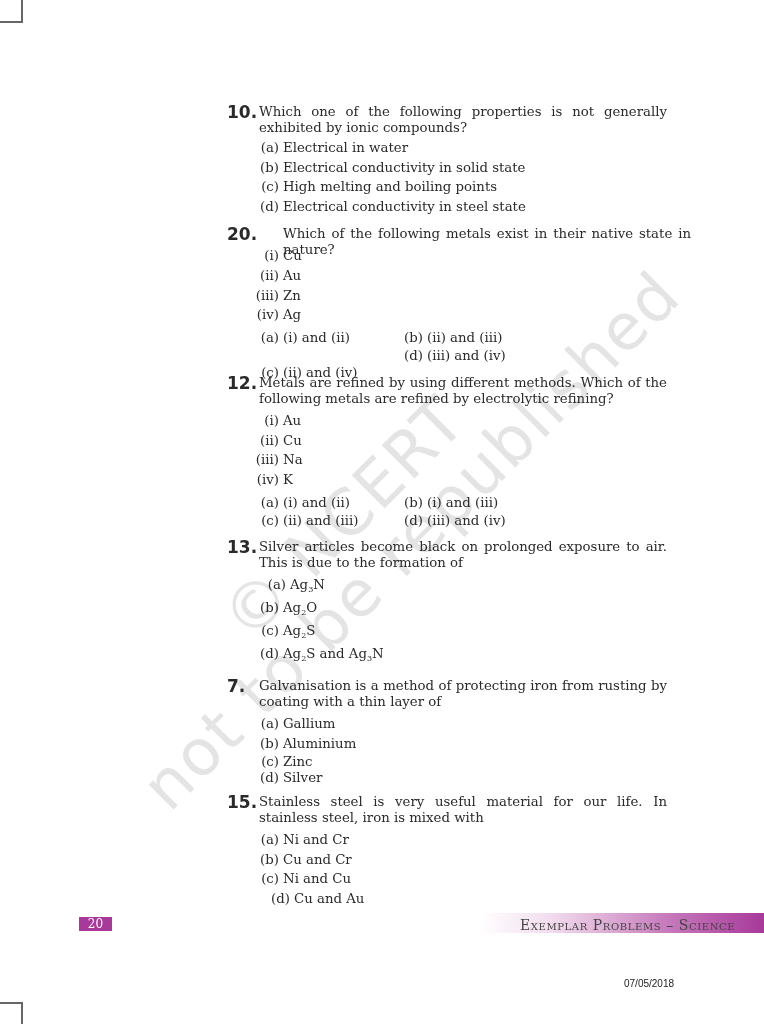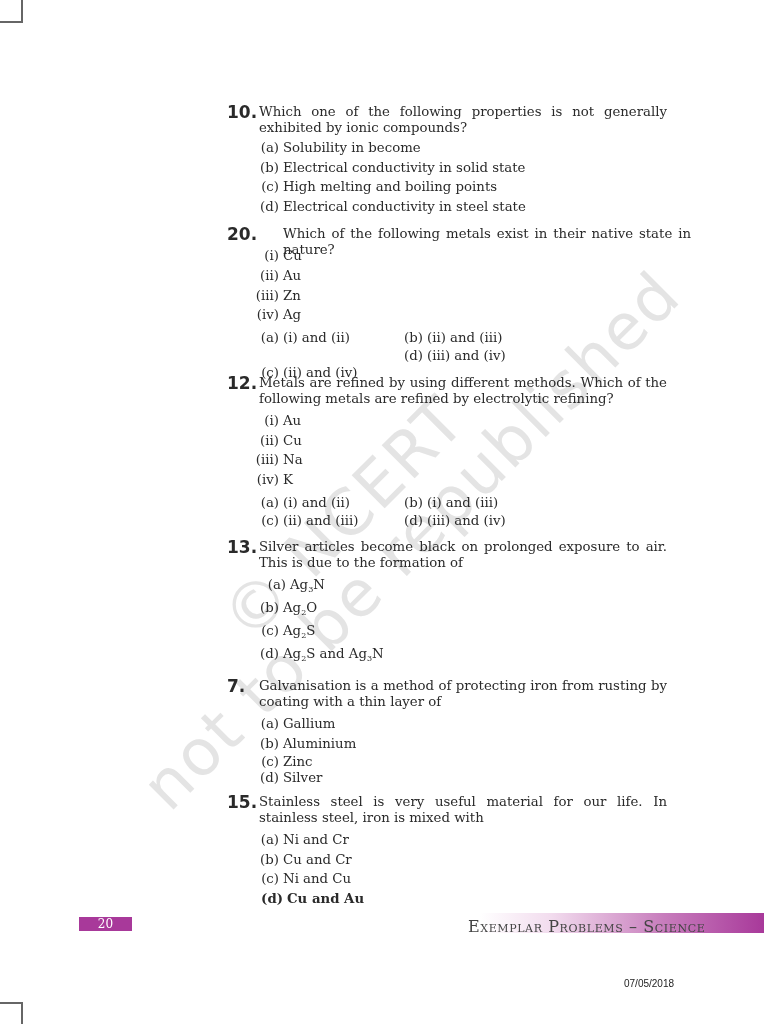--- a/index.html
+++ b/index.html
@@ -16,45 +16,45 @@
                     font-size: 64px; letter-spacing: 2px; }
 
   .content { position: absolute; left: 227px; top: 104px; width: 440px; font-size: 13.3px; line-height: 16px; }
   .q { position: absolute; left: 0; width: 440px; }
   .qnum { position: absolute; left: 0; top: 0; font-family: "DejaVu Sans", sans-serif; font-weight: bold; font-size: 17px; }
   .qtext { position: absolute; left: 32px; width: 408px; text-align: justify; }
   .opt { position: absolute; white-space: nowrap; }
   .lbl { display: inline-block; width: 24px; text-align: right; margin-right: 4px; }
   .sub { font-size: 8px; vertical-align: -3px; }
 
-  .footer-num { position: absolute; left: 79px; top: 917px; width: 53px; height: 14px;
+  .footer-num { position: absolute; left: 79px; top: 917px; width: 33px; height: 14px;
                 background: #a8399a; color: #fff; font-size: 12px; line-height: 14px; text-align: center; }
   .footer-band { position: absolute; left: 480px; top: 913px; width: 284px; height: 20px;
                  background: linear-gradient(to right, #ffffff 0%, #f2dcee 25%, #c77cbc 65%, #a8399a 100%); }
-  .footer-title { position: absolute; left: 468px; top: 917px; font-size: 16px; letter-spacing: 0.6px;
+  .footer-title { position: absolute; left: 520px; top: 917px; font-size: 14px; letter-spacing: 0.6px;
                   font-variant: small-caps; color: #444; }
   .date { position: absolute; left: 624px; top: 978px; font-family: "Liberation Sans", sans-serif; font-size: 10px; color: #222; }
 </style>
 </head>
 <body>
 
 <div class="crop tl"></div>
 <div class="crop bl"></div>
 
 <div class="watermark">
   <span style="left:110px; top:250px;">© NCERT</span>
   <span style="left:30px; top:420px;">not to be republished</span>
 </div>
 
 <div class="content">
 
   <div class="q" style="top:0px;">
     <span class="qnum">10.</span>
     <div class="qtext" style="top:0;">Which one of the following properties is not generally exhibited by ionic compounds?</div>
-    <div class="opt" style="left:28px; top:36px;"><span class="lbl">(a)</span><span>Solubility in become</span></div>
+    <div class="opt" style="left:28px; top:36px;"><span class="lbl">(a)</span><span>Electrical in water</span></div>
     <div class="opt" style="left:28px; top:56px;"><span class="lbl">(b)</span><span>Electrical conductivity in solid state</span></div>
     <div class="opt" style="left:28px; top:75px;"><span class="lbl">(c)</span><span>High melting  and boiling points</span></div>
     <div class="opt" style="left:28px; top:95px;"><span class="lbl">(d)</span><span>Electrical conductivity in steel state</span></div>
   </div>
 
   <div class="q" style="top:122px;">
     <span class="qnum">20.</span>
     <div class="qtext" style="top:0;margin-left:24px;">Which of the following metals exist in their native state in nature?</div>
     <div class="opt" style="left:28px; top:22px;"><span class="lbl">(i)</span><span>Cu</span></div>
     <div class="opt" style="left:28px; top:42px;"><span class="lbl">(ii)</span><span>Au</span></div>
@@ -96,20 +96,20 @@
     <div class="opt" style="left:28px; top:76px;"><span class="lbl">(c)</span><span>Zinc</span></div>
     <div class="opt" style="left:28px; top:92px;"><span class="lbl">(d)</span><span>Silver</span></div>
   </div>
 
   <div class="q" style="top:690px;">
     <span class="qnum">15.</span>
     <div class="qtext" style="top:0;">Stainless steel is very useful material for our life. In stainless steel, iron is mixed with</div>
     <div class="opt" style="left:28px; top:38px;"><span class="lbl">(a)</span><span>Ni and Cr</span></div>
     <div class="opt" style="left:28px; top:58px;"><span class="lbl">(b)</span><span>Cu and Cr</span></div>
     <div class="opt" style="left:28px; top:77px;"><span class="lbl">(c)</span><span>Ni and Cu</span></div>
-    <div class="opt" style="left:32px; top:97px;font-weight:bold;"><span class="lbl">(d)</span><span>Cu and Au</span></div>
+    <div class="opt" style="left:39px; top:97px;"><span class="lbl">(d)</span><span>Cu and Au</span></div>
   </div>
 </div>
 
 <div class="footer-num">20</div>
 <div class="footer-band"></div>
 <div class="footer-title">Exemplar Problems – Science</div>
 <div class="date">07/05/2018</div>
 
 </body></html>

